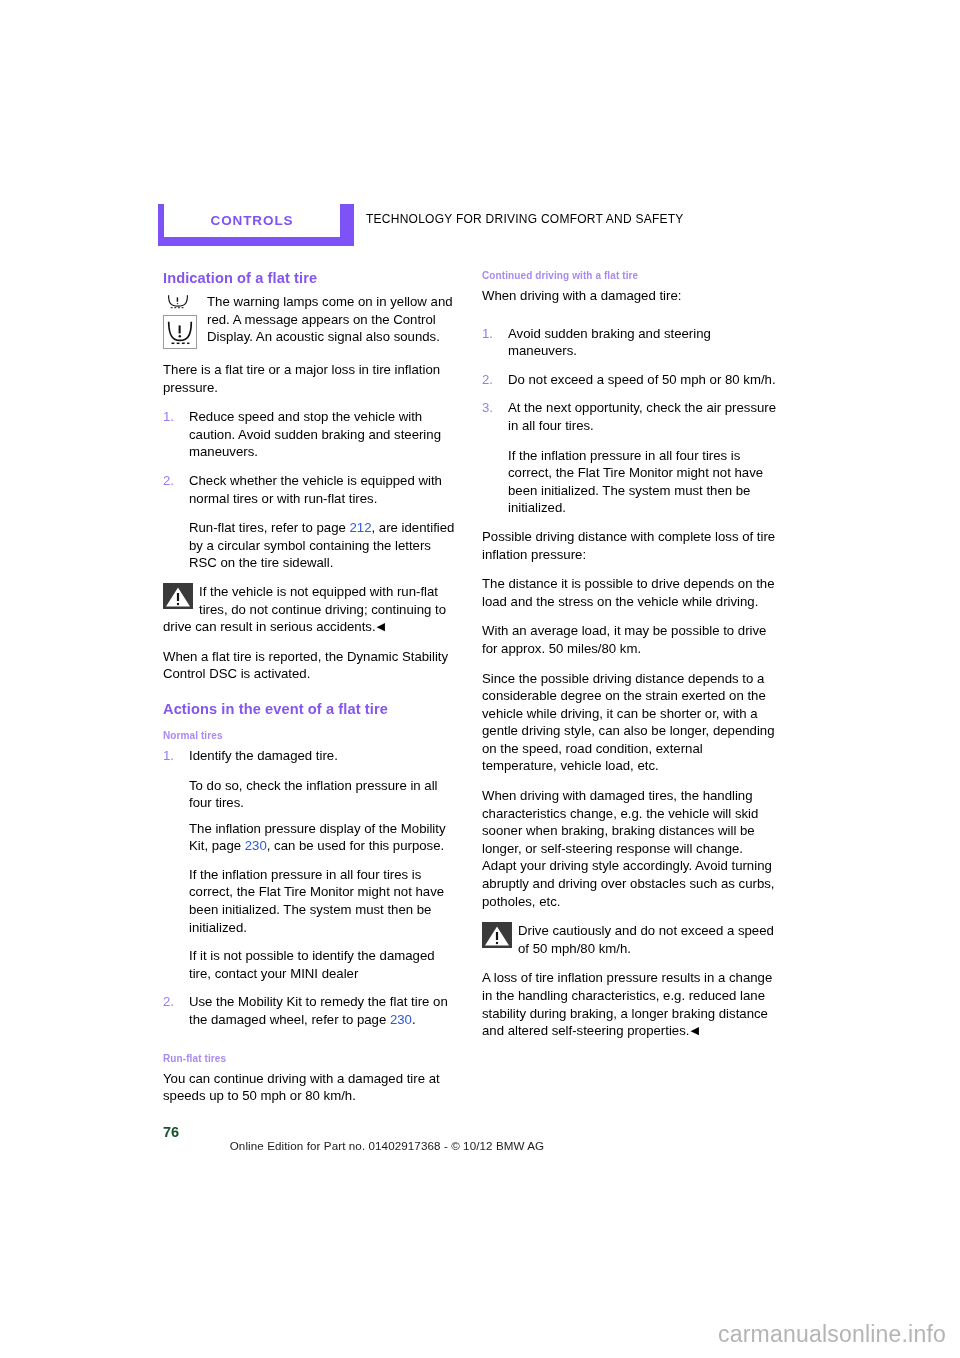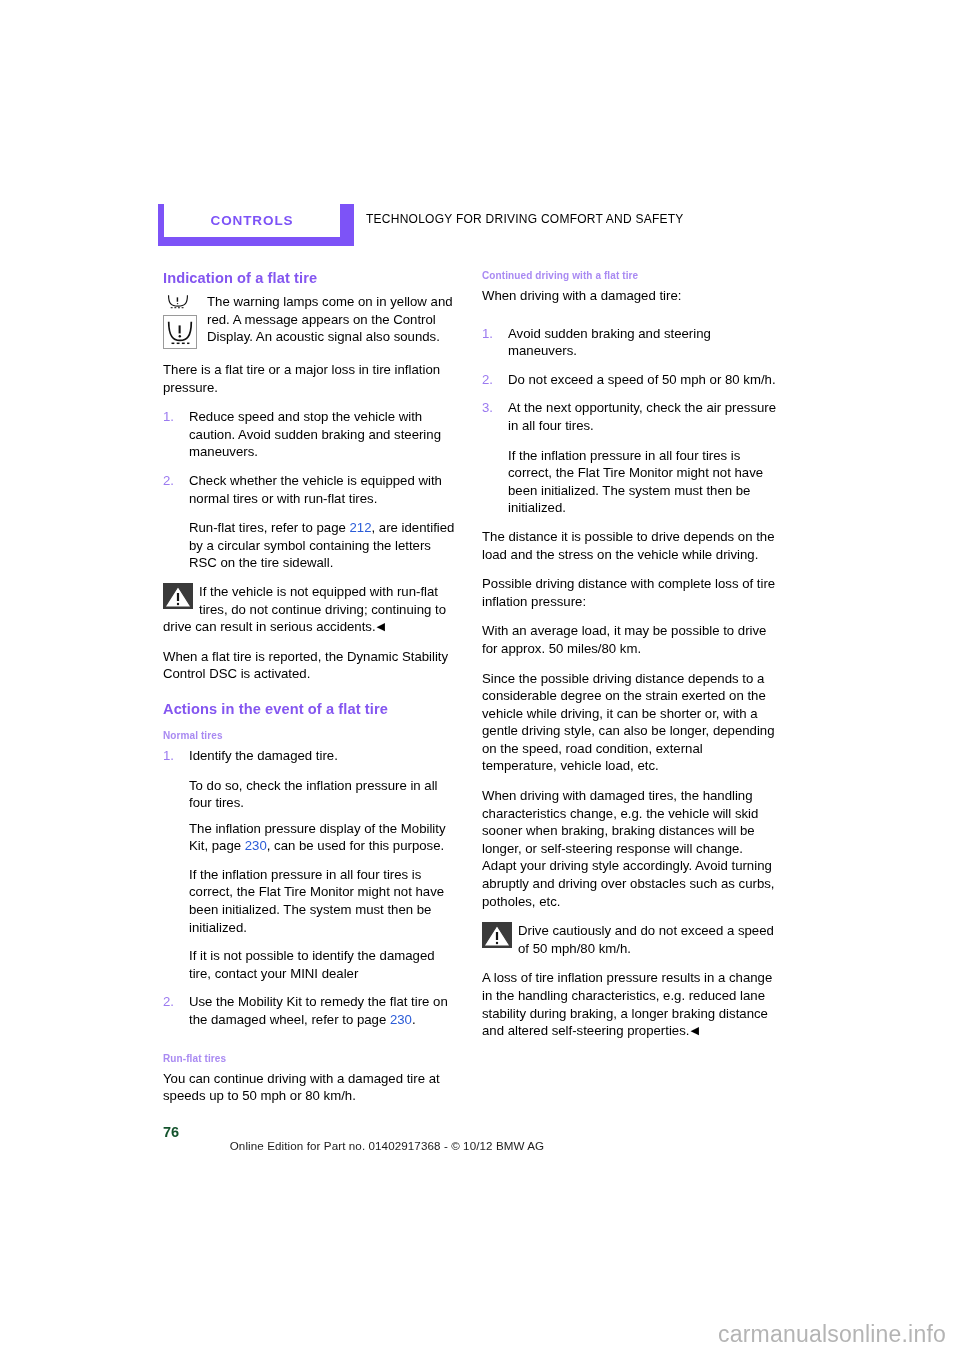--- a/index.html
+++ b/index.html
@@ -348,23 +348,23 @@
         <span class="otext">Do not exceed a speed of 50 mph or 80 km/h.</span>
       </div>
       <div class="oitem">
         <span class="onum">3.</span>
         <span class="otext">At the next opportunity, check the air pressure in all four tires.</span>
       </div>
     </div>
 
     <div class="sub-para">If the inflation pressure in all four tires is correct, the Flat Tire Monitor might not have been initialized. The system must then be initialized.</div>
 
+    <p>Possible driving distance with complete loss of tire inflation pressure:</p>
+
     <p>The distance it is possible to drive depends on the load and the stress on the vehicle while driving.</p>
-
-    <p>Possible driving distance with complete loss of tire inflation pressure:</p>
 
     <p>With an average load, it may be possible to drive for approx. 50 miles/80 km.</p>
 
     <p>Since the possible driving distance depends to a considerable degree on the strain exerted on the vehicle while driving, it can be shorter or, with a gentle driving style, can also be longer, depending on the speed, road condition, external temperature, vehicle load, etc.</p>
 
     <p>When driving with damaged tires, the handling characteristics change, e.g. the vehicle will skid sooner when braking, braking distances will be longer, or self-steering response will change. Adapt your driving style accordingly. Avoid turning abruptly and driving over obstacles such as curbs, potholes, etc.</p>
 
     <div class="iconblock">
       <span class="icon-float warn-icon">
         <svg viewBox="0 0 30 26" width="30" height="26" style="display:block">

